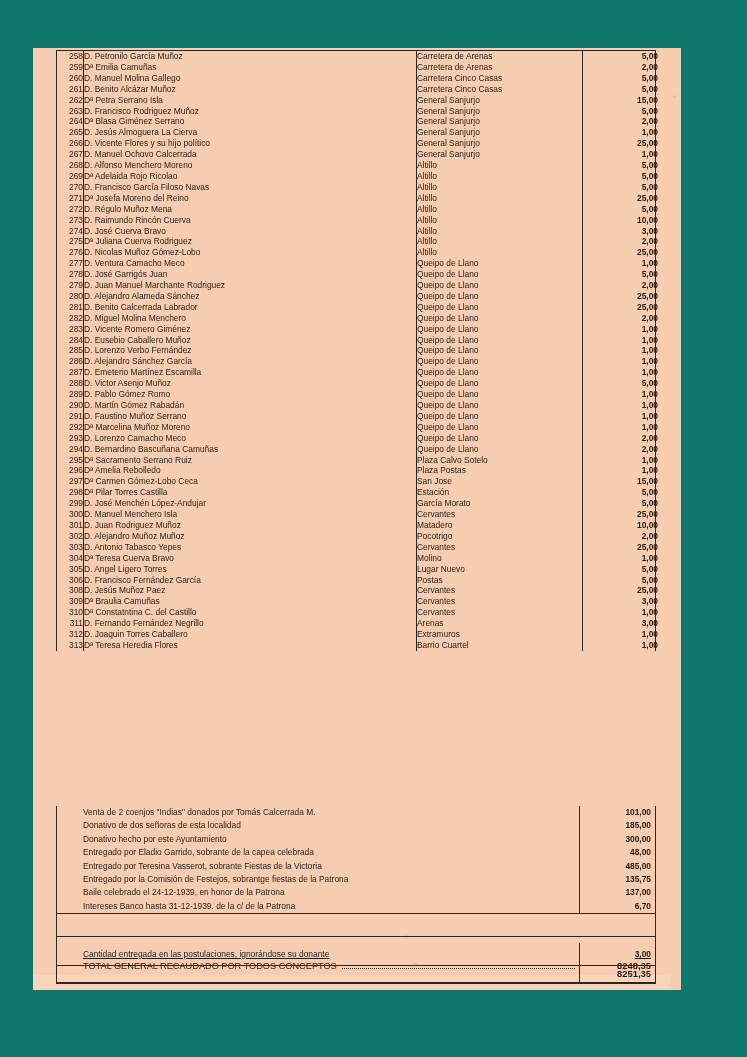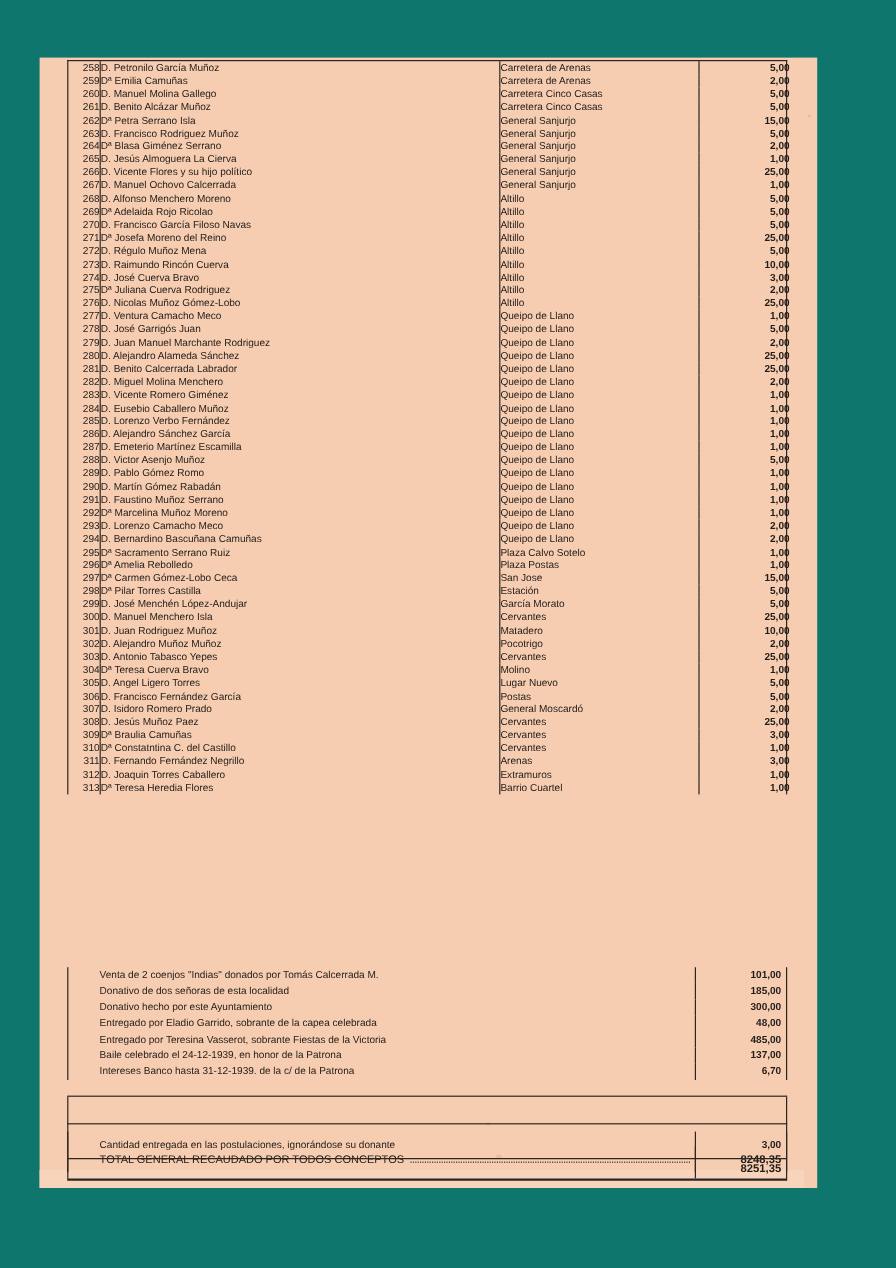--- a/index.html
+++ b/index.html
@@ -236,20 +236,21 @@
     border-right: 1.6px solid #2b2622;
     box-sizing: border-box;
   }
   .post-row {
     display: flex;
     font-size: 8.4px;
     line-height: 22px;
     height: 22px;
     color: #211d1a;
     align-items: center;
+    text-decoration: underline;
   }
   .post-label {
     flex: 1;
     padding-left: 26px;
     white-space: nowrap;
     overflow: hidden;
   }
   .post-amt {
     width: 76px;
     text-align: right;
@@ -600,26 +601,20 @@
             <td class="c-place">Lugar Nuevo</td>
             <td class="c-amt">5,00</td>
           </tr>
           <tr>
             <td class="c-num">306</td>
             <td class="c-name">D. Francisco Fernández García</td>
             <td class="c-place">Postas</td>
             <td class="c-amt">5,00</td>
           </tr>
           <tr>
-            <td class="c-num">307</td>
-            <td class="c-name">D. Isidoro Romero Prado</td>
-            <td class="c-place">General Moscardó</td>
-            <td class="c-amt">2,00</td>
-          </tr>
-          <tr>
             <td class="c-num">308</td>
             <td class="c-name">D. Jesús Muñoz Paez</td>
             <td class="c-place">Cervantes</td>
             <td class="c-amt">25,00</td>
           </tr>
           <tr>
             <td class="c-num">309</td>
             <td class="c-name">Dª Braulia Camuñas</td>
             <td class="c-place">Cervantes</td>
             <td class="c-amt">3,00</td>
@@ -666,20 +661,24 @@
         <div class="extra-label">Donativo hecho por este Ayuntamiento</div>
         <div class="extra-amt">300,00</div>
       </div>
       <div class="extra-row">
         <div class="extra-label">Entregado por Eladio Garrido, sobrante de la capea celebrada</div>
         <div class="extra-amt">48,00</div>
       </div>
       <div class="extra-row">
         <div class="extra-label">Entregado por Teresina Vasserot, sobrante Fiestas de la Victoria</div>
         <div class="extra-amt">485,00</div>
+      </div>
+      <div class="extra-row">
+        <div class="extra-label">Entregado por la Comisión de Festejos, sobrantge fiestas de la Patrona</div>
+        <div class="extra-amt">135,75</div>
       </div>
       <div class="extra-row">
         <div class="extra-label">Baile celebrado el 24-12-1939, en honor de la Patrona</div>
         <div class="extra-amt">137,00</div>
       </div>
       <div class="extra-row">
         <div class="extra-label">Intereses Banco hasta 31-12-1939. de la c/ de la Patrona</div>
         <div class="extra-amt">6,70</div>
       </div>
     </div>

